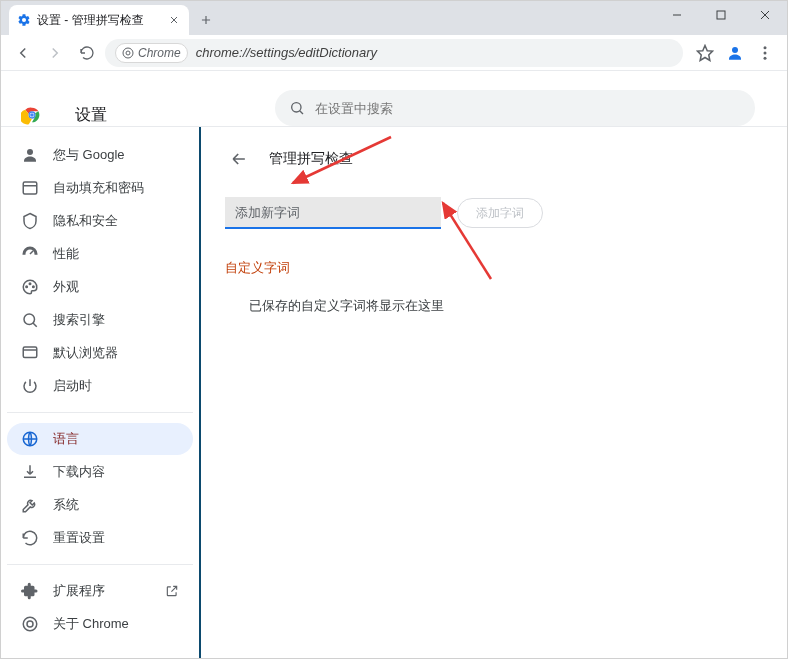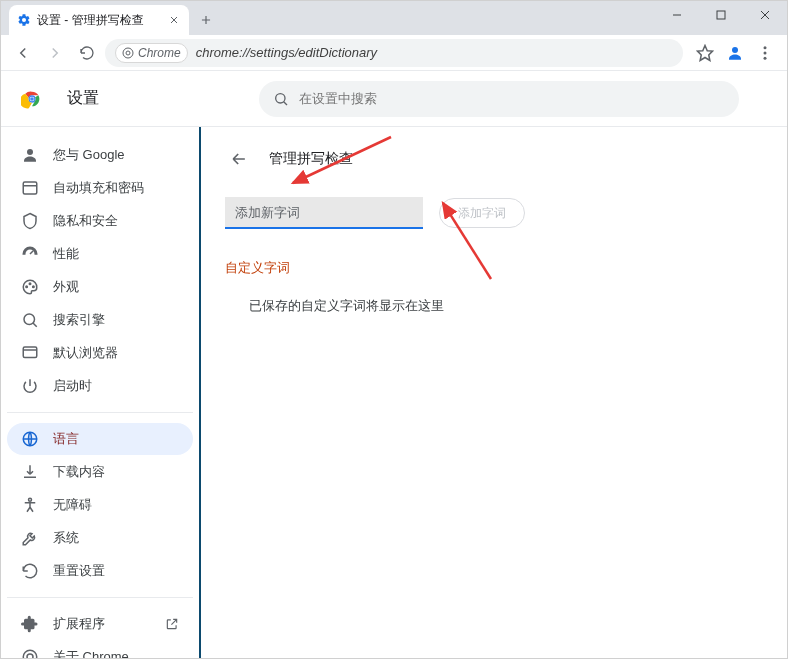--- a/index.html
+++ b/index.html
@@ -110,24 +110,24 @@
     .right-icons .nav-icon svg { width: 18px; height: 18px; }
     
     .page {
       display: flex;
       flex-direction: column;
       height: calc(100% - 70px);
     }
     .page-header {
       height: 56px;
       display: flex;
-      align-items: center;
+      align-items: flex-end;
       padding: 0 20px;
       border-bottom: 1px solid #e8eaed;
-      gap: 24px;
+      gap: 32px;
     }
     .chrome-logo {
       width: 22px; height: 22px;
     }
     .page-title {
       font-size: 16px;
       color: #202124;
       width: 168px;
     }
     .search-box {
@@ -211,21 +211,21 @@
       border-radius:50%;
     }
     .subhead-title { font-size: 14px; }
     .add-row {
       display: flex;
       align-items: center;
       gap: 16px;
       margin-bottom: 30px;
     }
     .word-input {
-      width: 198px;
+      width: 216px;
       height: 32px;
       border: none;
       border-bottom: 2px solid #1a73e8;
       background: #e8e8e8;
       padding: 0 10px;
       font-size: 13px;
       outline: none;
     }
     .word-input::placeholder { color:#5f6368; }
     .add-btn {
@@ -453,29 +453,20 @@
           </span>
         <span>语言</span>
       </div>
       <div class="side-item">
         <span class="side-icon">
             <svg viewBox="0 0 24 24" width="18" height="18" fill="none" stroke="currentColor" stroke-width="2">
               <path d="M12 3v12m0 0l-4-4m4 4l4-4M4 19h16"></path>
             </svg>
           </span>
         <span>下载内容</span>
-      </div>
-      <div class="side-item">
-        <span class="side-icon">
-            <svg viewBox="0 0 24 24" width="18" height="18" fill="none" stroke="currentColor" stroke-width="2">
-              <circle cx="12" cy="5" r="2"></circle>
-              <path d="M5 9h14M12 9v6m0 0l-4 6m4-6l4 6"></path>
-            </svg>
-          </span>
-        <span>无障碍</span>
       </div>
       <div class="side-item">
         <span class="side-icon">
             <svg viewBox="0 0 24 24" width="18" height="18" fill="none" stroke="currentColor" stroke-width="2">
               <path d="M14.7 6.3a4 4 0 0 0-5.4 5.4L3 18v3h3l6.3-6.3a4 4 0 0 0 5.4-5.4L15 12l-3-3z"></path>
             </svg>
           </span>
         <span>系统</span>
       </div>
       <div class="side-item">

